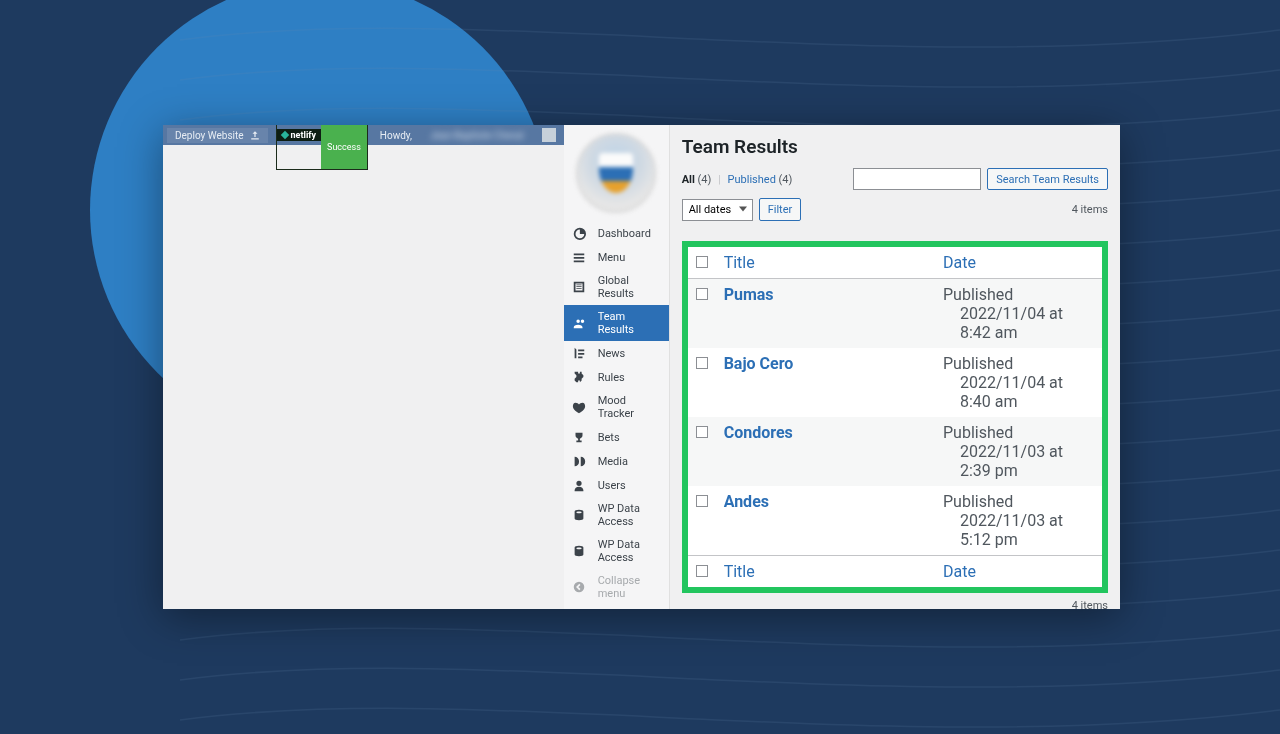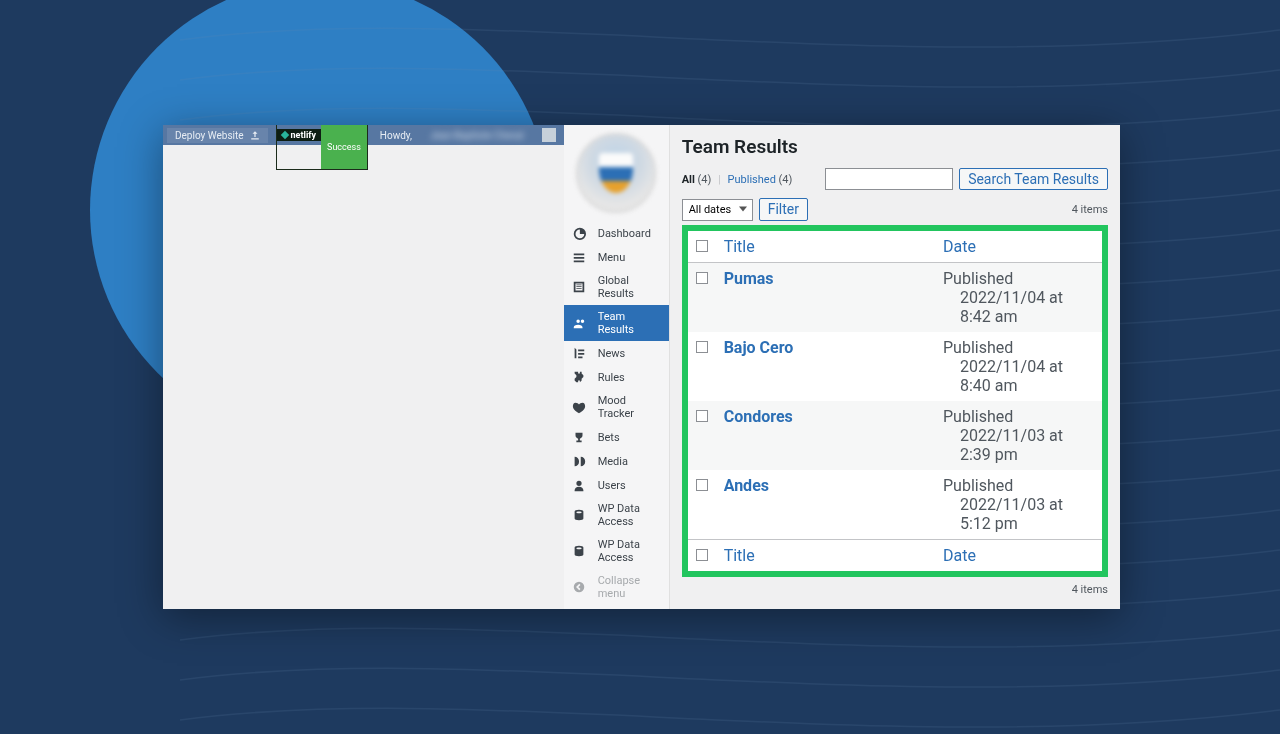--- a/index.html
+++ b/index.html
@@ -110,24 +110,24 @@
 .subsub-left .sep { color:#c3c4c7; margin: 0 4px; }
 .subsub-left .active-filter { font-weight:700; color:#1d2327; }
 .subsub-left .count { color:#50575e; }
 
 .search-wrap { display:flex; gap:6px; }
 .search-input {
   width:128px; height:22px; border:1px solid #8c8f94; background:#fff; font-size:11px; padding: 0 4px;
 }
 .btn {
   border:1px solid #2c6fb5; background:#f6f7f7; color:#2c6fb5;
-  font-size:14px; padding: 2px 8px; cursor:pointer; border-radius:2px;
-}
-
-.toolbar { display:flex; align-items:center; justify-content:space-between; margin-bottom:4px; }
+  font-size:11px; padding: 2px 8px; cursor:pointer; border-radius:2px;
+}
+
+.toolbar { display:flex; align-items:center; justify-content:space-between; margin-bottom:20px; }
 .toolbar-left { display:flex; gap:6px; }
 .select {
   height:22px; border:1px solid #8c8f94; background:#fff; font-size:11px; padding: 0 20px 0 6px;
   appearance:none; position:relative;
 }
 .select-wrap { position:relative; display:inline-block; }
 .select-wrap::after {
   content:''; position:absolute; right:6px; top:50%; transform:translateY(-50%);
   border-left:4px solid transparent; border-right:4px solid transparent; border-top:5px solid #555;
 }

